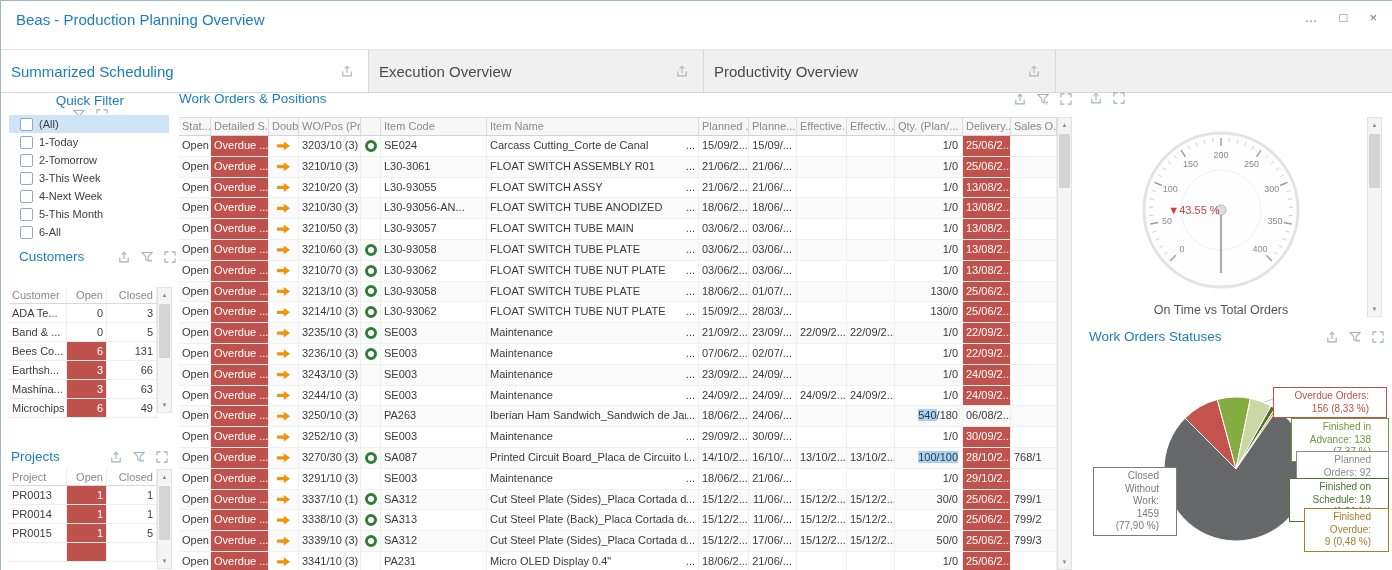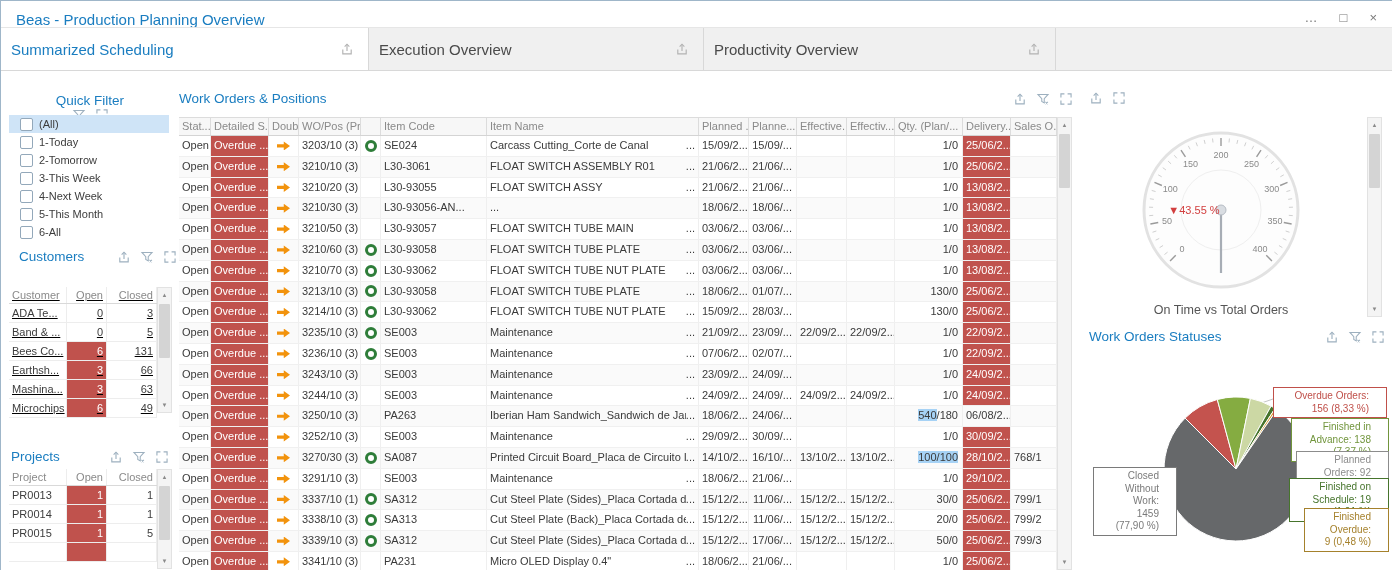--- a/index.html
+++ b/index.html
@@ -3,21 +3,21 @@
 <meta charset="utf-8">
 <style>
   html,body{margin:0;padding:0;background:#dfe3e8;}
   .window{position:relative;width:1392px;height:570px;background:#fff;border:1px solid #9fb6c9;overflow:hidden;font-family:"Liberation Sans",sans-serif;}
   .abs{position:absolute;}
   
   .win-title{left:15px;top:10px;font-size:15px;color:#1a7dc0;white-space:nowrap;}
   .win-ctrls{right:16px;top:9px;display:flex;gap:22px;color:#7a7a7a;font-size:13px;}
   .win-ctrls span{cursor:pointer;}
   
-  .tabbar{left:0;top:26px;width:100%;height:42px;background:#f0f0f0;border-top:1px solid #e6e6e6;border-bottom:1px solid #d8d8d8;display:flex;}
+  .tabbar{left:0;top:48px;width:100%;height:42px;background:#f0f0f0;border-top:1px solid #e6e6e6;border-bottom:1px solid #d8d8d8;display:flex;}
   .tab{height:100%;display:flex;align-items:center;justify-content:space-between;padding:0 14px 0 10px;border-right:1px solid #d8d8d8;font-size:15px;color:#4a4a4a;cursor:pointer;box-sizing:border-box;}
   .tab.active{background:#fff;color:#1a7dc0;}
   
   .sec-title{display:flex;align-items:center;justify-content:space-between;}
   .sec-title .t{font-size:13.5px;color:#1a7dc0;white-space:nowrap;}
   .icons{display:flex;gap:9px;align-items:center;}
   .icn{width:14px;height:14px;color:#9db0bf;display:inline-block;cursor:pointer;}
   .icn svg{width:100%;height:100%;display:block;}
   
   .qf-row{display:flex;align-items:center;gap:6px;height:18px;padding-left:11px;font-size:11px;color:#3c3c3c;cursor:pointer;}
@@ -161,21 +161,21 @@
             <path d="M10.8 11.2l2.8 2.8M13.6 11.2l-2.8 2.8"></path>
           </svg>
         </i>
       <i class="icn">
           <svg viewBox="0 0 16 16" fill="none" stroke="currentColor" stroke-width="1.3">
             <path d="M6.2 2.2H2.2v4M9.8 2.2h4v4M6.2 13.8h-4v-4M9.8 13.8h4v-4"></path>
           </svg>
         </i>
     </span>
   </div>
-  <div class="abs" id="customers-table" style="left:8px;top:286px;width:148px;text-decoration:underline;">
+  <div class="abs" id="customers-table" style="left:8px;top:286px;width:148px;">
       <div class="mini-row mini-head">
         <span class="mc mc0">Customer</span>
         <span class="mc mc1">Open</span>
         <span class="mc mc2">Closed</span>
       </div>
       <div class="mini-row">
         <span class="mc mc0">ADA Te...</span>
         <span class="mc mc1">0</span>
         <span class="mc mc2">3</span>
       </div>
@@ -380,20 +380,21 @@
         <div class="wo-grid wo-row alt">
           <span class="wc">Open</span>
           <span class="wc red">Overdue ...</span>
           <span class="wc center">
             <span class="oarrow"></span>
           </span>
           <span class="wc">3210/30 (3)</span>
           <span class="wc center"></span>
           <span class="wc">L30-93056-AN...</span>
           <span class="wc namecell">
+            <span class="nm">FLOAT SWITCH TUBE ANODIZED</span>
             <span class="dots">...</span>
           </span>
           <span class="wc rt">18/06/2...</span>
           <span class="wc rt">18/06/...</span>
           <span class="wc rt"></span>
           <span class="wc rt"></span>
           <span class="wc rt">1/0</span>
           <span class="wc red rt">13/08/2...</span>
           <span class="wc"></span>
         </div>

